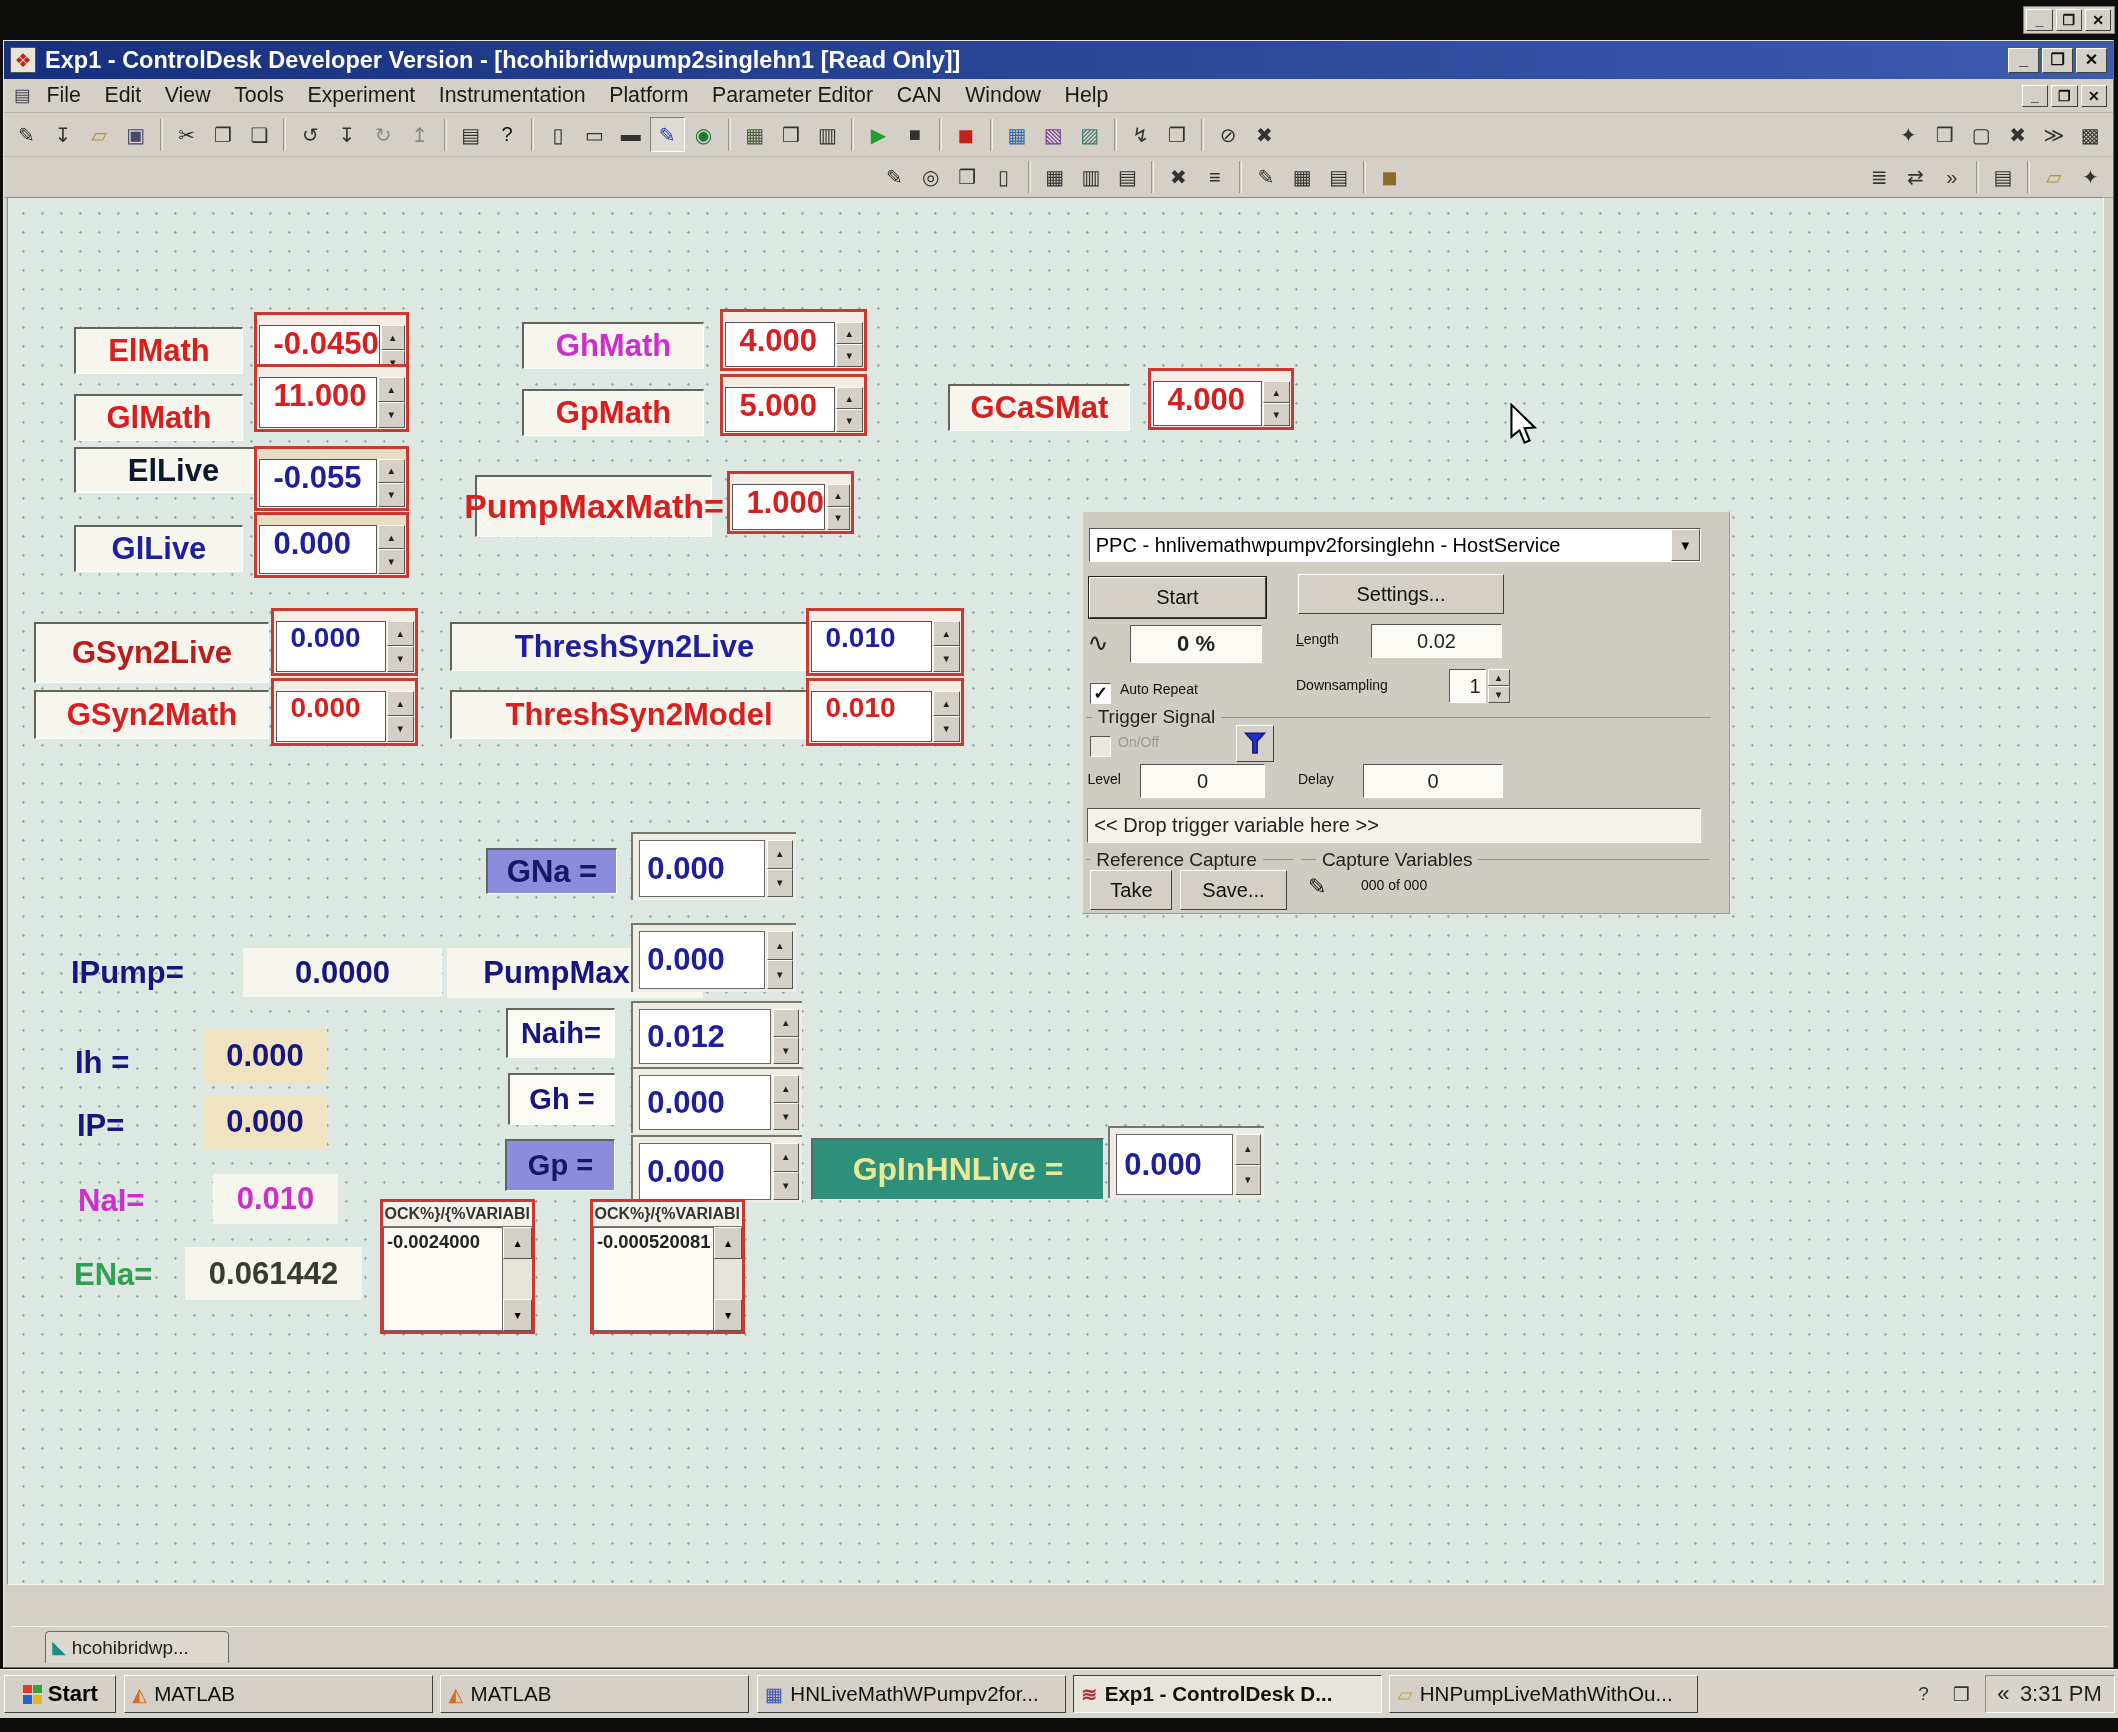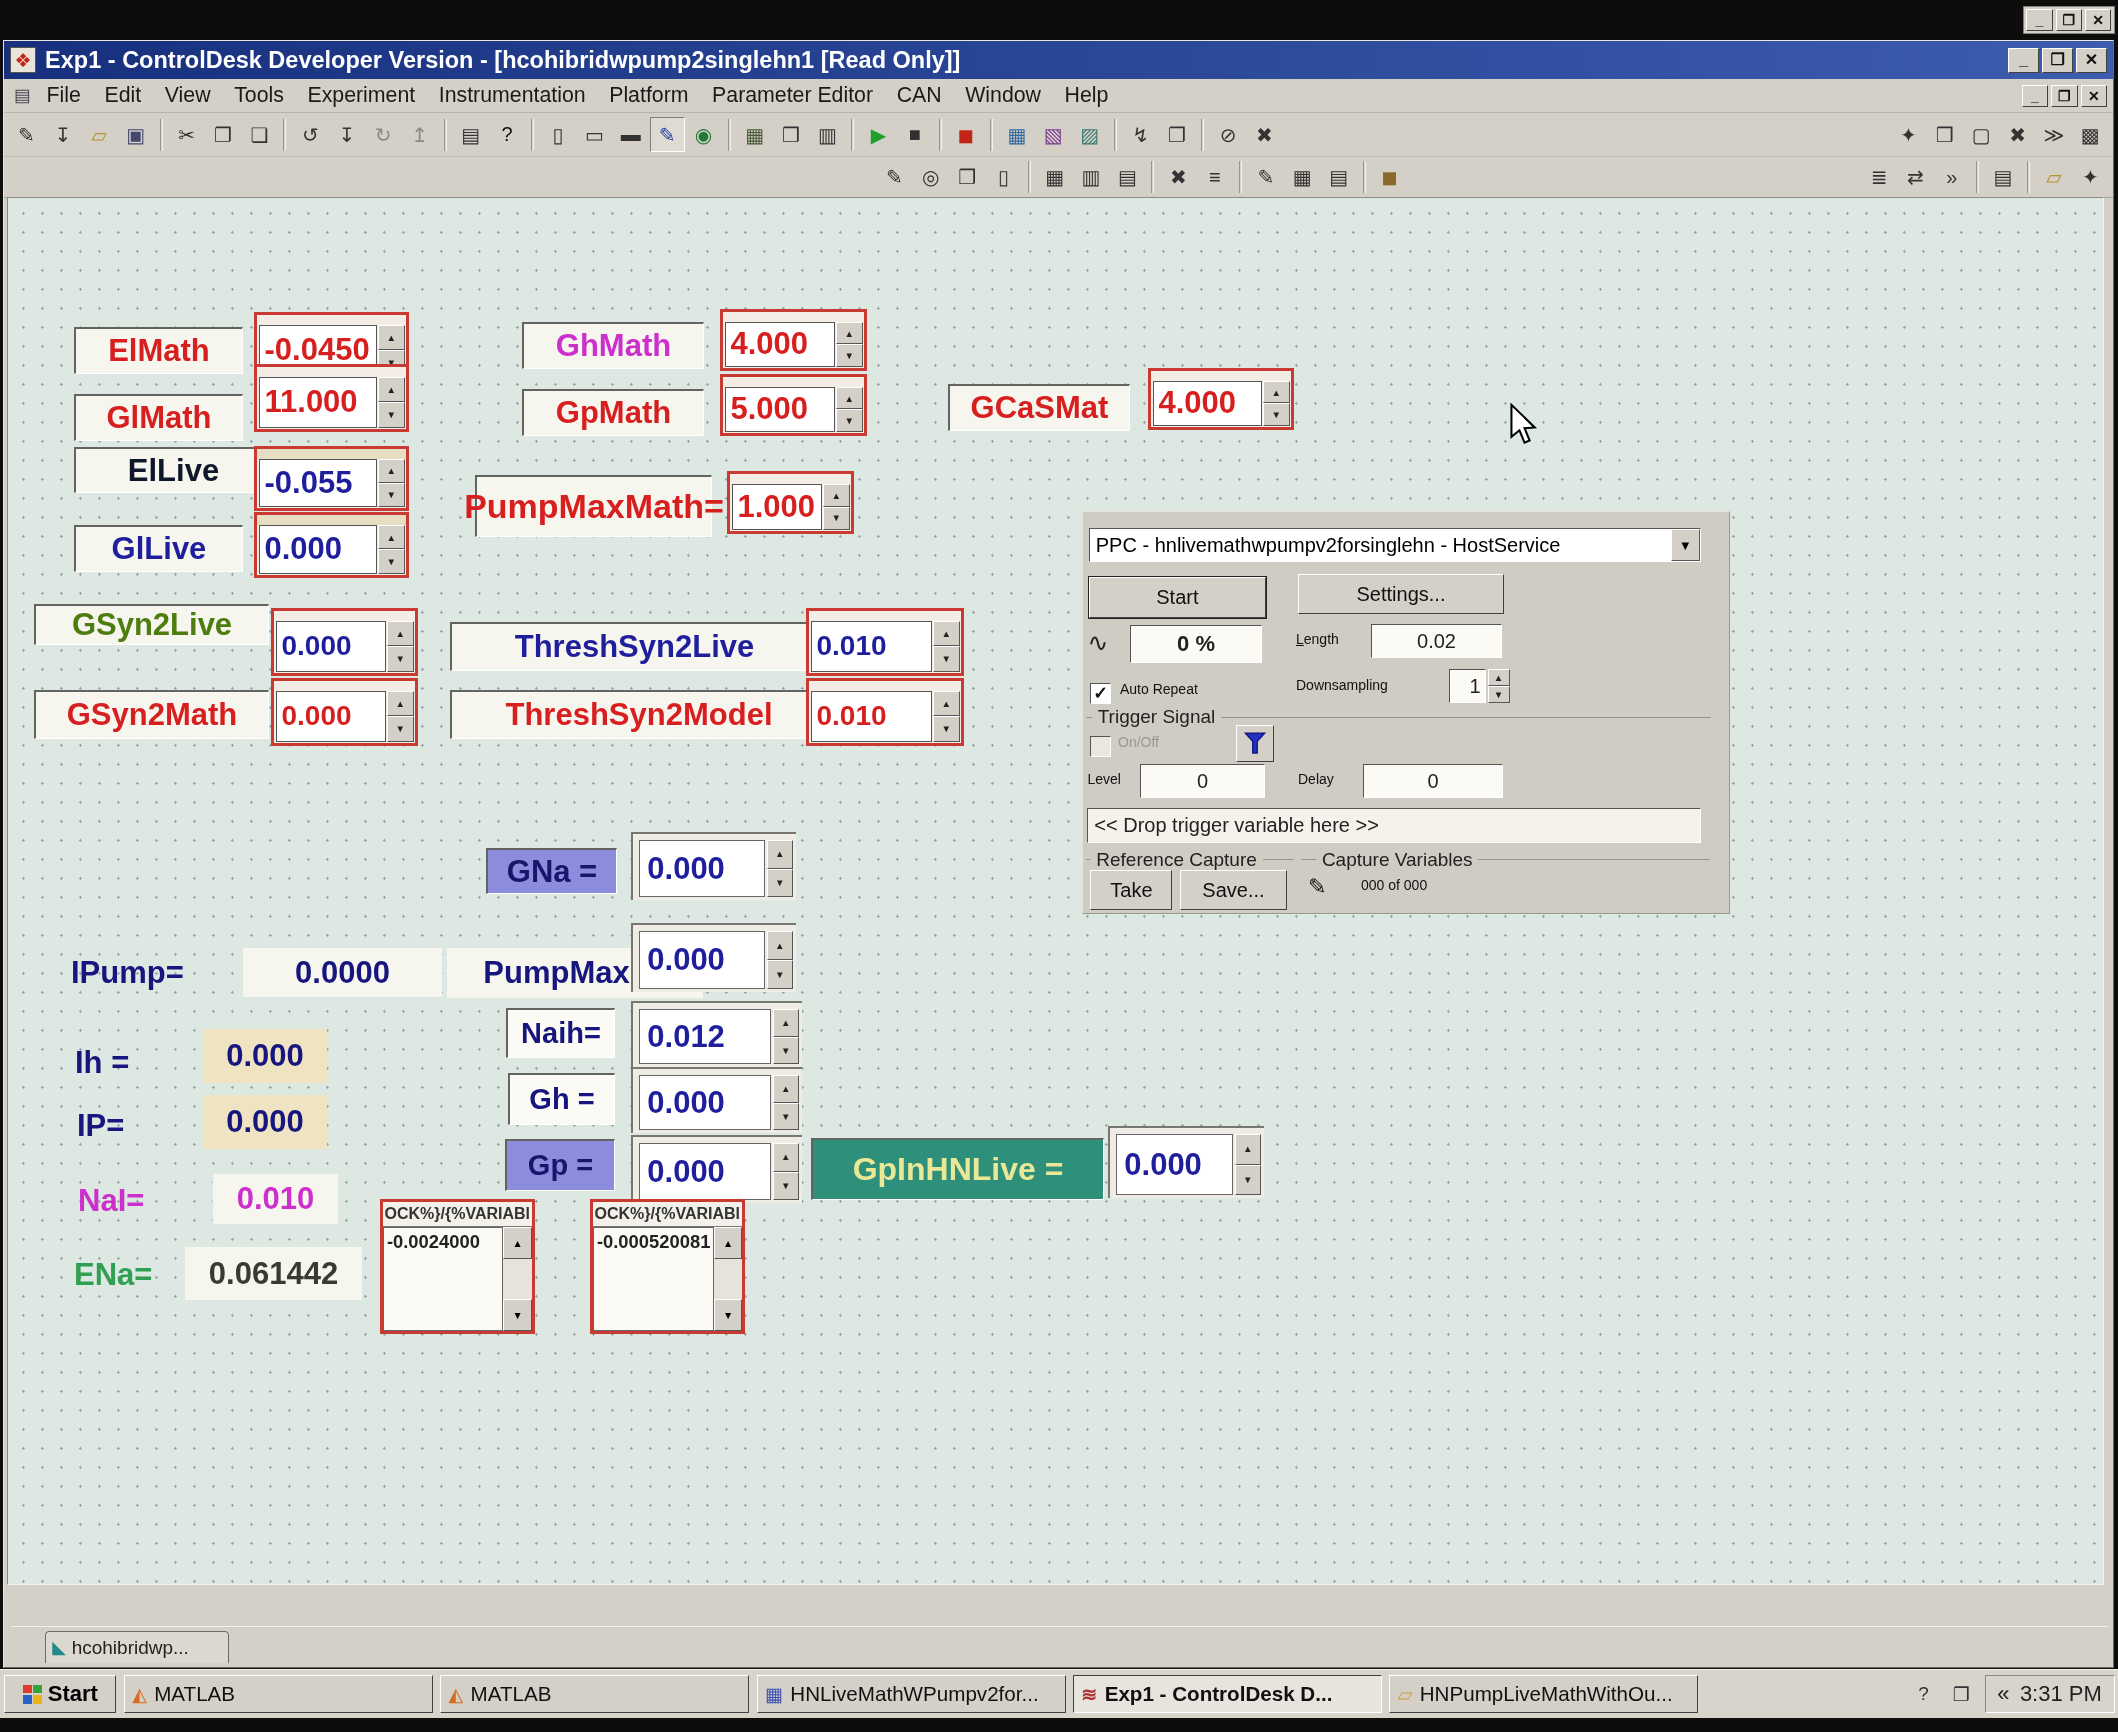--- a/index.html
+++ b/index.html
@@ -59,21 +59,21 @@
             border-right:1.5px solid #ffffff; border-bottom:1.5px solid #ffffff; white-space:nowrap; }
   .freelabel { position:absolute; font-weight:bold; font-size:31px; white-space:nowrap; }
 
   
   .redbox { position:absolute; background:#f3ede6; border:3.7px solid #c93a32;
             display:flex; flex-direction:column; }
   .redbox .rb-strip { height:10.3px; }
   .redbox.beige .rb-strip { background:#e7ddc2; }
   .redbox .rb-row { flex:1; display:flex; margin:0 1.5px 1.5px 1.5px; }
   .rb-field { flex:1; background:#fff; border:1.5px solid #555; font-weight:bold;
-              font-size:31px; display:flex; align-items:center; padding-left:5px; white-space:nowrap; }
+              font-size:31px; display:flex; align-items:flex-start; padding-left:14px; white-space:nowrap; }
   
   .wellbox { position:absolute; background:#eeece4; border-top:2.9px solid #77776f;
              border-left:2.9px solid #77776f; padding:5.9px 2.9px 2.9px 5.9px; display:flex; }
   .wb-field { flex:1; background:#fff; border:1.5px solid #666; font-weight:bold;
               font-size:31px; display:flex; align-items:center; padding-left:7.4px;
               color:#1f1f9e; white-space:nowrap; }
   .spin { width:26.5px; display:flex; flex-direction:column; margin-left:1.5px; }
   .spin button { flex:1; background:#d4d0c8; border:1.5px solid;
                  border-color:#fff #555 #555 #fff; font-size:9.6px; color:#222;
                  line-height:1; padding:0; }
@@ -415,21 +415,21 @@
         <div class="rb-field" style="color:#d81f1f">
           <span>1.000</span>
         </div>
         <div class="spin">
           <button>▲</button>
           <button>▼</button>
         </div>
       </div>
   </div>
 
-  <div class="plabel" style="left:34px;top:604px;width:235px;height:41px;color:#4d7c0f">
+  <div class="plabel" style="left:34px;top:622px;width:235px;height:61px;color:#b91c1c">
       <span>GSyn2Live</span>
     </div>
   <div class="redbox" style="left:271px;top:608px;width:147px;height:68px">
     <div class="rb-strip"></div>
     <div class="rb-row">
         <div class="rb-field" style="color:#1f1f9e;font-size:28px">
           <span>0.000</span>
         </div>
         <div class="spin">
           <button>▲</button>

